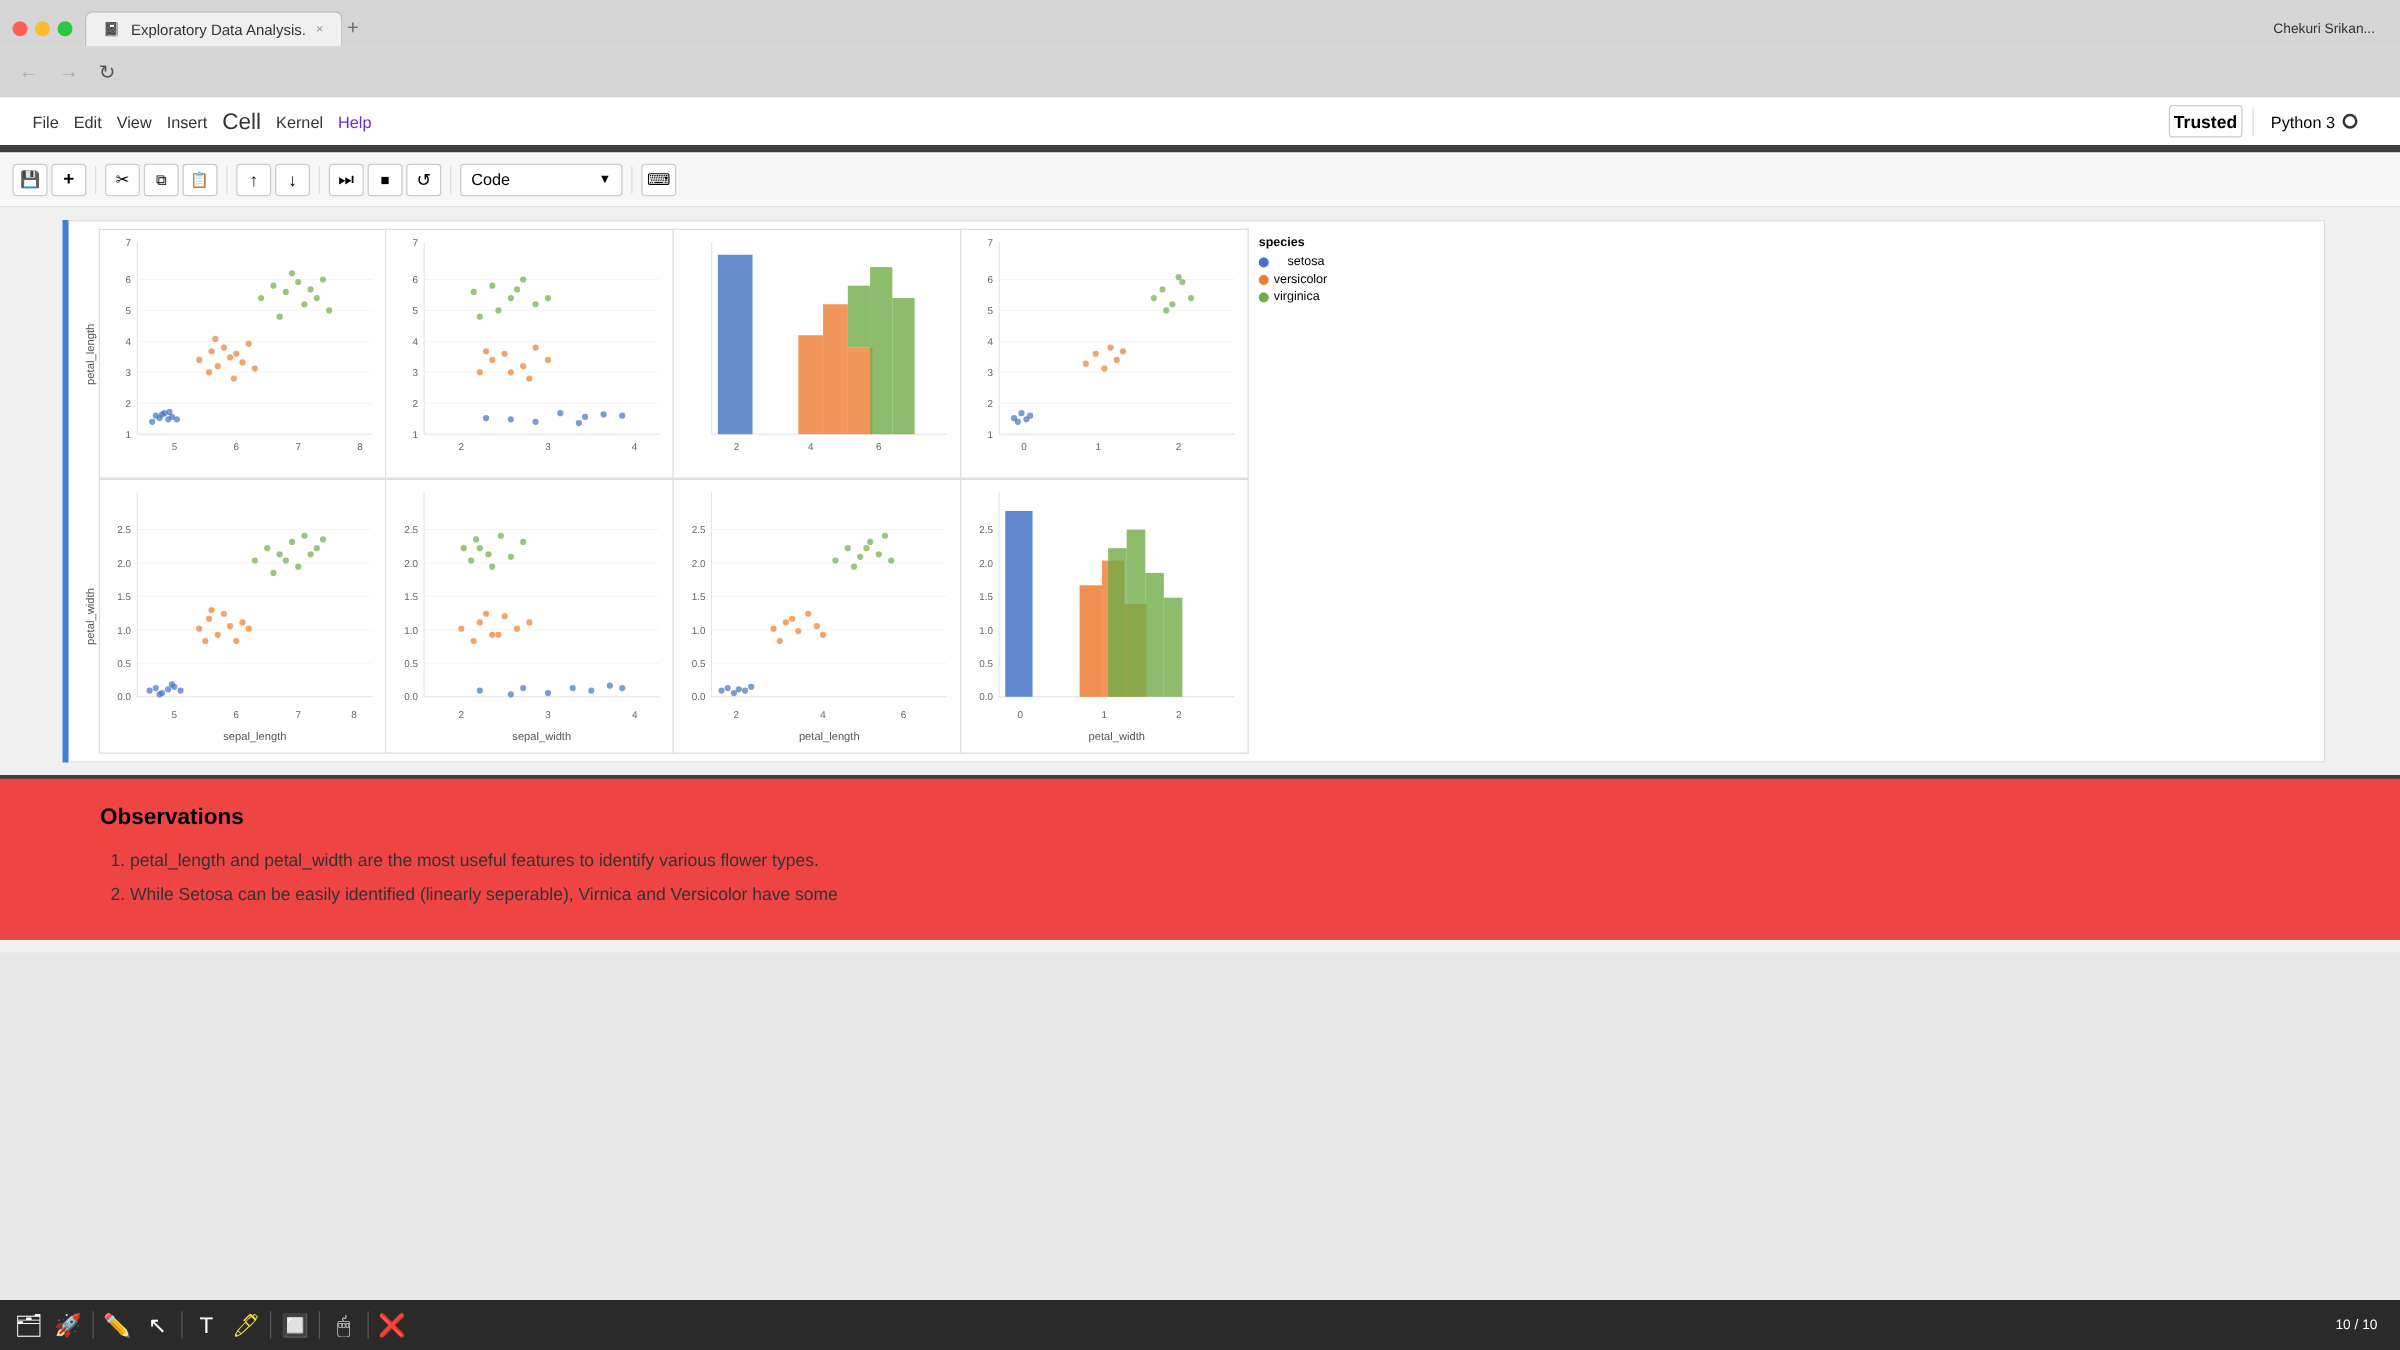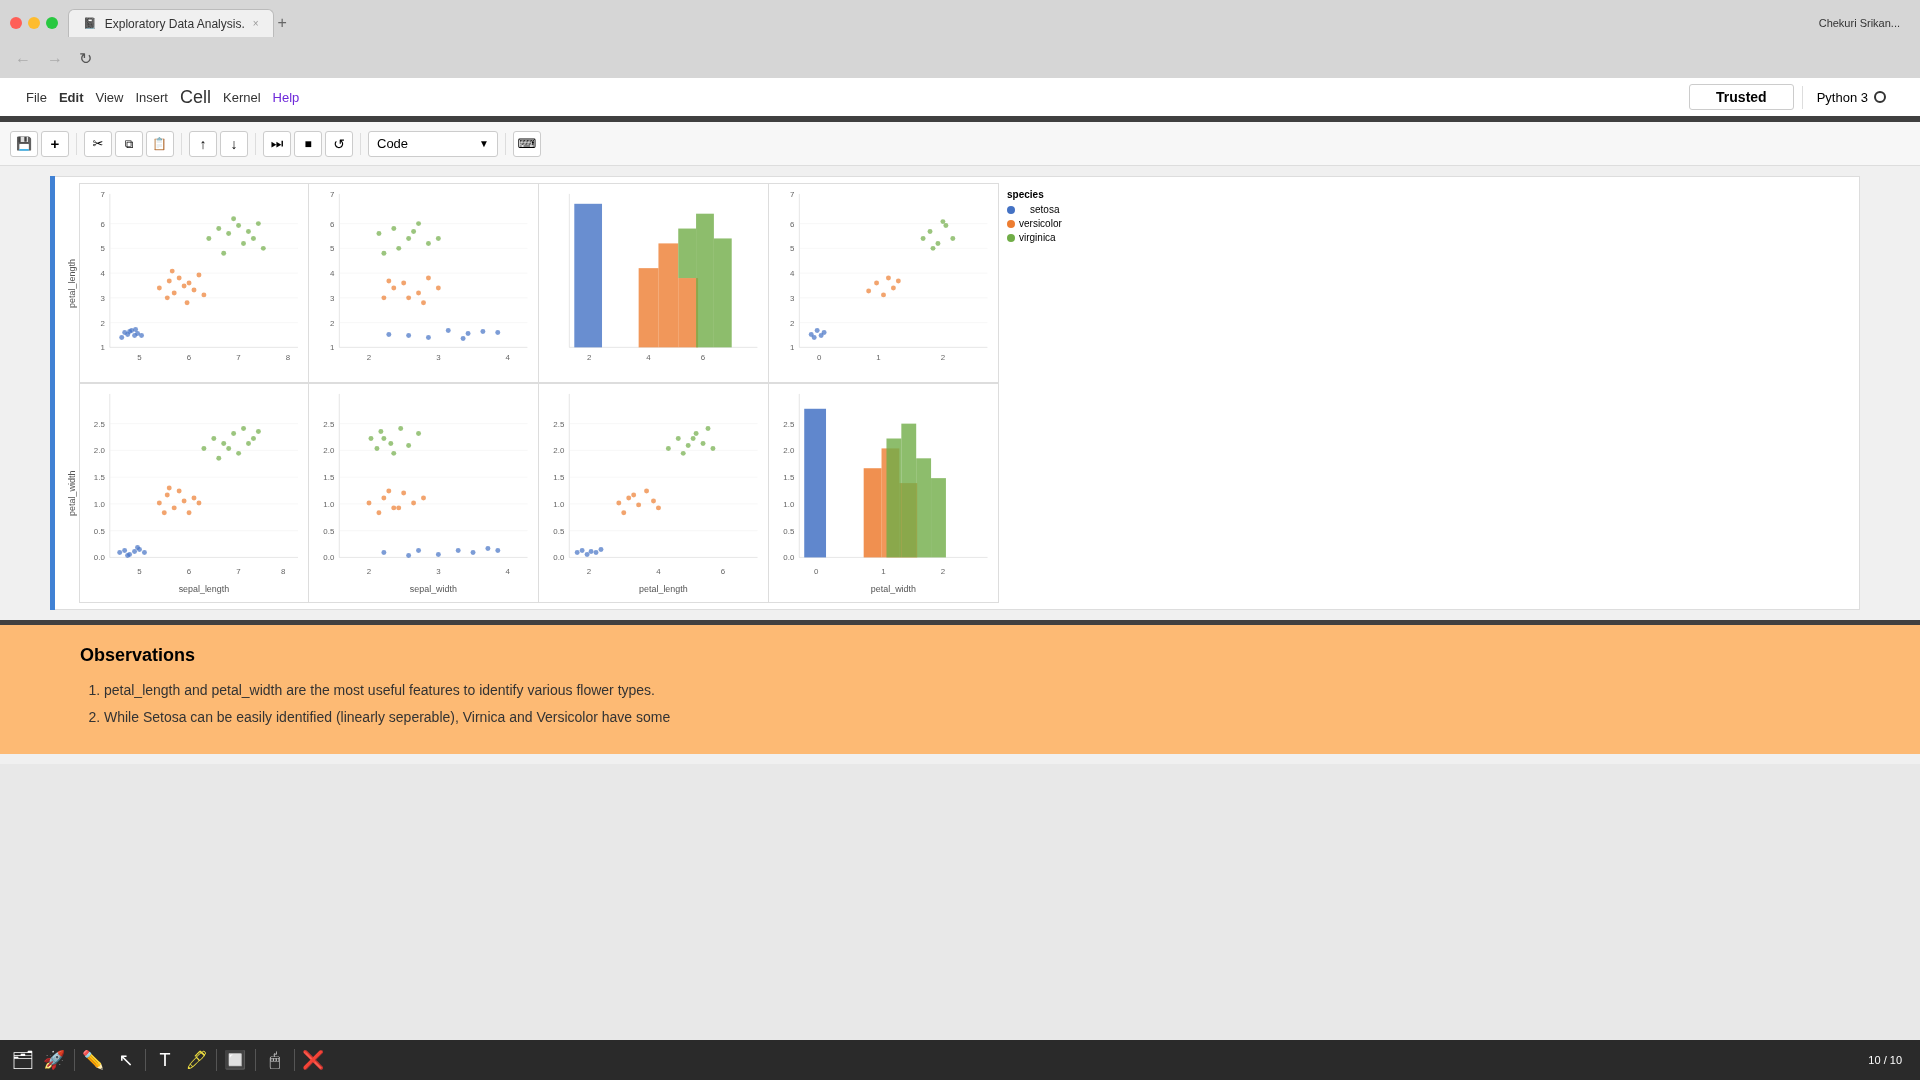--- a/index.html
+++ b/index.html
@@ -26,28 +26,28 @@
   </div>
 
   <div style="background:#d6d6d6; display:flex; align-items:center; gap:6px; padding:5px 10px; height:40px;">
     <button style="background:none;border:none;font-size:16px;color:#aaa;cursor:pointer;padding:2px 5px;">←</button>
     <button style="background:none;border:none;font-size:16px;color:#aaa;cursor:pointer;padding:2px 5px;">→</button>
     <button style="background:none;border:none;font-size:16px;color:#555;cursor:pointer;padding:2px 5px;">↻</button>
   </div>
 
   <div style="background:white; border-bottom:6px solid #404040; padding:6px 20px; display:flex; align-items:center; height:44px;">
     <span style="font-size:13px;color:#333;cursor:pointer;padding:2px 6px;">File</span>
-    <span style="font-size:13px;color:#333;cursor:pointer;padding:2px 6px;font-weight:bold;">Edit</span>
+    <span style="font-size:13px;color:#333;cursor:pointer;padding:2px 6px;">Edit</span>
     <span style="font-size:13px;color:#333;cursor:pointer;padding:2px 6px;">View</span>
     <span style="font-size:13px;color:#333;cursor:pointer;padding:2px 6px;">Insert</span>
     <span style="font-size:18px;color:#333;cursor:pointer;padding:2px 6px;">Cell</span>
     <span style="font-size:13px;color:#333;cursor:pointer;padding:2px 6px;">Kernel</span>
     <span style="font-size:13px;color:#6d28d9;cursor:pointer;padding:2px 6px;text-align:right;">Help</span>
     <div style="margin-left:auto; display:flex; align-items:center;">
-      <button style="background:white;border:1px solid #ccc;border-radius:3px;padding:4px 26px;font-size:14px;cursor:pointer;font-weight:700;">Trusted</button>
+      <button style="background:white;border:1px solid #ccc;border-radius:3px;padding:4px 3px;font-size:14px;cursor:pointer;font-weight:700;">Trusted</button>
       <div style="display:flex;align-items:center;gap:6px;font-size:13px;padding:4px 14px;border-left:1px solid #ddd;margin-left:8px;">
         <span>Python 3</span>
         <div style="width:12px;height:12px;border-radius:50%;border:2px solid #333;background:transparent;"></div>
       </div>
     </div>
   </div>
 
   <div style="background:#f7f7f7; border-bottom:1px solid #ddd; padding:5px 10px; display:flex; align-items:center; gap:3px; height:44px;">
     <button style="background:white;border:1px solid #ccc;border-radius:3px;padding:0;cursor:pointer;width:28px;height:26px;display:flex;align-items:center;justify-content:center;font-size:13px;">💾</button>
     <button style="background:white;border:1px solid #ccc;border-radius:3px;padding:0;cursor:pointer;width:28px;height:26px;display:flex;align-items:center;justify-content:center;font-size:15px;font-weight:bold;">+</button>
@@ -447,21 +447,21 @@
               <text x="175" y="192" text-anchor="middle" font-size="8" fill="#666">2</text>
               <text x="125" y="210" text-anchor="middle" font-size="9" fill="#555">petal_width</text>
             </svg>
 
           </div>
         </div>
 
       </div>
     </div>
 
-    <div style="background:#fdba74; padding:20px 80px; margin:10px 0 0 0; border-top:5px solid #404040;">
+    <div style="background:#ef4444; padding:20px 80px; margin:10px 0 0 0; border-top:3px solid #404040;">
       <h3 style="font-size:18px; font-weight:bold; margin-bottom:14px;">Observations</h3>
       <ol style="list-style:decimal; padding-left:24px;">
         <li style="font-size:14px; color:#333; margin-bottom:6px; line-height:1.5;">petal_length and petal_width are the most useful features to identify various flower types.</li>
         <li style="font-size:14px; color:#333; margin-bottom:6px; line-height:1.5;">While Setosa can be easily identified (linearly seperable), Virnica and Versicolor have some</li>
       </ol>
     </div>
 
   </div>
 
   <div style="background:#2a2a2a; height:40px; display:flex; align-items:center; padding:0 8px; gap:2px; position:fixed; bottom:0; left:0; right:0; width:1920px;">

